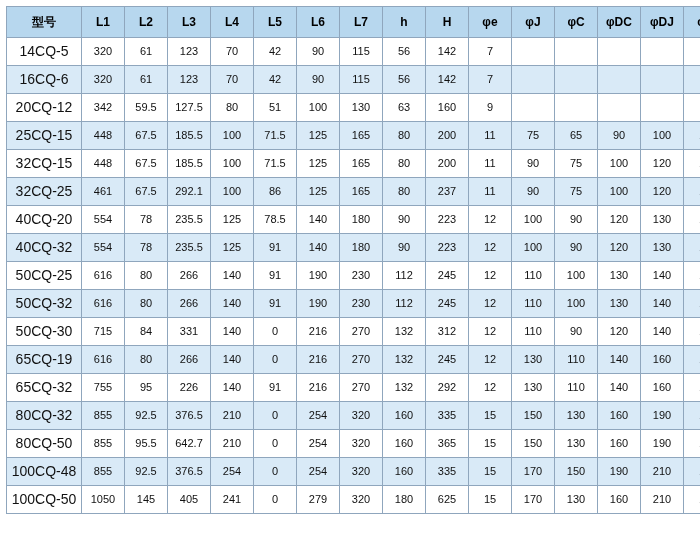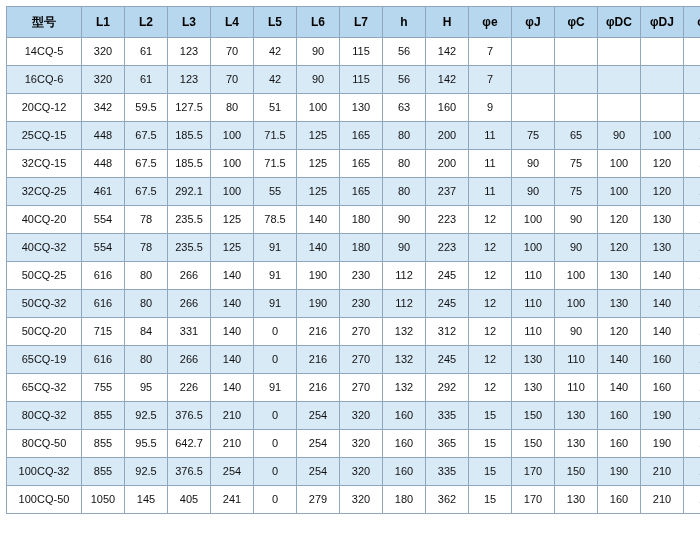--- a/index.html
+++ b/index.html
@@ -39,21 +39,21 @@
     background: #b7d7ee;
     font-weight: bold;
     font-size: 12px;
     height: 30px;
     line-height: 30px;
     color: #000000;
   }
   .row-a td { background: #ffffff; }
   .row-b td { background: #d9eaf7; }
   td.model {
-    font-size: 11px;
+    font-size: 14px;
     letter-spacing: 0px;
   }
   .col-model { width: 74px; margin-top: 36px; }
   .col-num { width: 42px; }
 </style>
 </head>
 <body>
 
 <div id="spec-table-wrap">
   <table class="spec">
@@ -168,21 +168,21 @@
           <td class="col-num">100</td>
           <td class="col-num">120</td>
           <td class="col-num">14</td>
         </tr>
         <tr class="row-b">
           <td class="model col-model">32CQ-25</td>
           <td class="col-num">461</td>
           <td class="col-num">67.5</td>
           <td class="col-num">292.1</td>
           <td class="col-num">100</td>
-          <td class="col-num">55</td>
+          <td class="col-num">86</td>
           <td class="col-num">125</td>
           <td class="col-num">165</td>
           <td class="col-num">80</td>
           <td class="col-num">237</td>
           <td class="col-num">11</td>
           <td class="col-num">90</td>
           <td class="col-num">75</td>
           <td class="col-num">100</td>
           <td class="col-num">120</td>
           <td class="col-num">14</td>
@@ -253,21 +253,21 @@
           <td class="col-num">112</td>
           <td class="col-num">245</td>
           <td class="col-num">12</td>
           <td class="col-num">110</td>
           <td class="col-num">100</td>
           <td class="col-num">130</td>
           <td class="col-num">140</td>
           <td class="col-num">14</td>
         </tr>
         <tr class="row-a">
-          <td class="model col-model">50CQ-20</td>
+          <td class="model col-model">50CQ-30</td>
           <td class="col-num">715</td>
           <td class="col-num">84</td>
           <td class="col-num">331</td>
           <td class="col-num">140</td>
           <td class="col-num">0</td>
           <td class="col-num">216</td>
           <td class="col-num">270</td>
           <td class="col-num">132</td>
           <td class="col-num">312</td>
           <td class="col-num">12</td>
@@ -343,21 +343,21 @@
           <td class="col-num">160</td>
           <td class="col-num">365</td>
           <td class="col-num">15</td>
           <td class="col-num">150</td>
           <td class="col-num">130</td>
           <td class="col-num">160</td>
           <td class="col-num">190</td>
           <td class="col-num">18</td>
         </tr>
         <tr class="row-b">
-          <td class="model col-model">100CQ-32</td>
+          <td class="model col-model">100CQ-48</td>
           <td class="col-num">855</td>
           <td class="col-num">92.5</td>
           <td class="col-num">376.5</td>
           <td class="col-num">254</td>
           <td class="col-num">0</td>
           <td class="col-num">254</td>
           <td class="col-num">320</td>
           <td class="col-num">160</td>
           <td class="col-num">335</td>
           <td class="col-num">15</td>
@@ -370,21 +370,21 @@
         <tr class="row-a">
           <td class="model col-model">100CQ-50</td>
           <td class="col-num">1050</td>
           <td class="col-num">145</td>
           <td class="col-num">405</td>
           <td class="col-num">241</td>
           <td class="col-num">0</td>
           <td class="col-num">279</td>
           <td class="col-num">320</td>
           <td class="col-num">180</td>
-          <td class="col-num">362</td>
+          <td class="col-num">625</td>
           <td class="col-num">15</td>
           <td class="col-num">170</td>
           <td class="col-num">130</td>
           <td class="col-num">160</td>
           <td class="col-num">210</td>
           <td class="col-num">18</td>
         </tr>
       </tbody>
   </table>
 </div>

